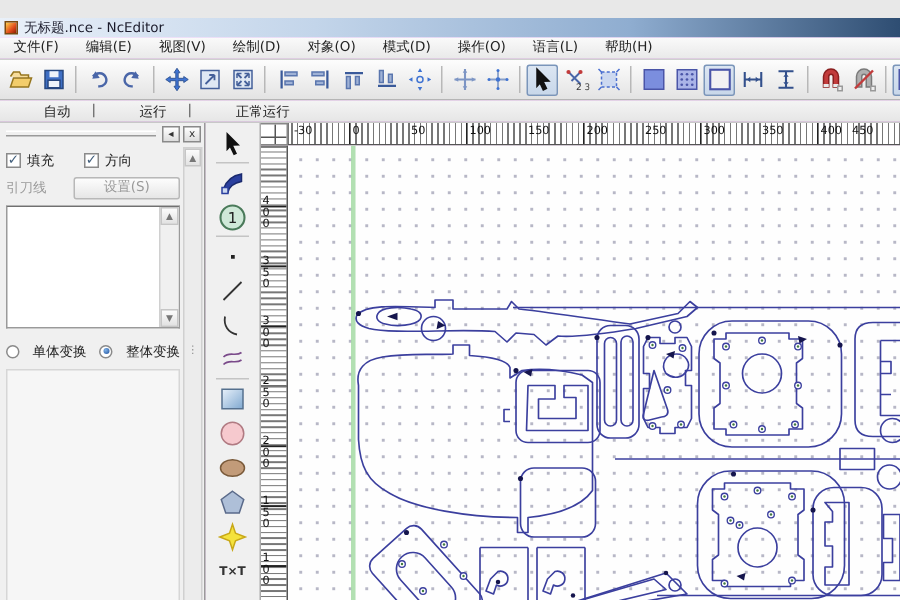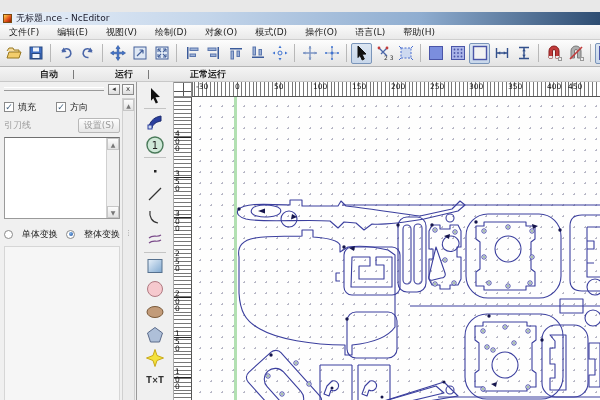--- a/index.html
+++ b/index.html
@@ -20,37 +20,37 @@
   
   .toolbar { height:27px; display:flex; align-items:center; padding-left:3px; gap:1px;
     background:linear-gradient(#fdfdfd,#e3e3e3); border-bottom:1px solid #b5b5b5; overflow:hidden; }
   .tbtn { width:21px; height:21px; display:flex; align-items:center; justify-content:center; border:1px solid transparent; border-radius:2px; flex:0 0 auto; }
   .tbtn.pressed { border-color:#7a95ba; background:linear-gradient(#dce6f2,#c8d7ea); }
   .tsep { width:1px; height:18px; background:#b8b8b8; margin:0 3px; flex:0 0 auto; }
   .tbtn svg { display:block; }
 
   
   .modebar { height:15px; display:flex; align-items:center; background:linear-gradient(#f4f4f4,#e6e6e6); border-bottom:1px solid #c8c8c8; font-size:9px; }
-  .modebar .mseg { padding:0 14px 0 40px;font-weight:bold; }
+  .modebar .mseg { padding:0 14px 0 29px; }
   .modebar .msep { color:#555; }
 
   
   .main { position:absolute; top:70px; left:0; right:0; bottom:0; display:flex; }
 
   
   .side-panel { width:137px; background:#f0f0f0; border-right:1px solid #9a9a9a; position:relative; display:flex; flex-direction:column; }
   .panel-titlebar { height:14px; display:flex; align-items:center; padding:0 2px; gap:2px; }
   .grip { flex:1; height:4px; border-top:1px solid #fff; border-bottom:1px solid #9a9a9a; margin:0 2px; }
   .pbtn { width:12px; height:11px; border:1px solid #8a8a8a; background:linear-gradient(#fff,#ddd); font-size:7px; line-height:9px; text-align:center; color:#333; }
   .panel-body { flex:1; position:relative; padding:2px 16px 2px 4px; display:flex; flex-direction:column; }
   .prow { display:flex; align-items:center; height:18px; gap:4px; }
   .chk { width:10px; height:10px; border:1px solid #8a8a8a; background:#fff; font-size:9px; line-height:8px; text-align:center; color:#44617e; }
   .gray { color:#9a9a9a; }
   .btn { border:1px solid #b8b8b8; background:linear-gradient(#fdfdfd,#e6e6e6); border-radius:2px; text-align:center; color:#555; }
-  .set-btn { width:42px; height:15px; line-height:13px; margin-left:auto; color:#9a9a9a; }
+  .set-btn { width:71px; height:15px; line-height:13px; margin-left:auto; color:#9a9a9a; }
   .listbox { height:82px; background:#fff; border:1px solid #9a9a9a; border-top-color:#707070; margin:3px 0 6px 0; position:relative; }
   .lb-scroll { position:absolute; top:0; right:0; bottom:0; width:13px; background:#f0f0f0; border-left:1px solid #d0d0d0; display:flex; flex-direction:column; justify-content:space-between; }
   .sbtn { height:12px; font-size:6px; text-align:center; line-height:12px; color:#777; background:linear-gradient(#fcfcfc,#e2e2e2); border:1px solid #c6c6c6; }
   .apply-btn { height:17px; line-height:15px; margin:2px 0 4px 0; }
   .radio { width:9px; height:9px; border-radius:50%; border:1px solid #8a8a8a; background:#fff; position:relative; flex:0 0 auto; }
   .radio.sel::after { content:""; position:absolute; inset:1.5px; border-radius:50%; background:radial-gradient(circle at 35% 35%,#7fb2e8,#1d4f9c); }
   .radio-row { gap:2px; font-size:9px;justify-content:space-between; }
   .panel-lower { flex:1; margin-top:3px; background:#f6f6f6; border:1px solid #d6d6d6; }
   .panel-scroll { position:absolute; top:16px; right:1px; bottom:2px; width:13px; background:#ececec; border:1px solid #d0d0d0; display:flex; flex-direction:column; }
   .splitter-dots { margin-top:120px; text-align:center; color:#8a8a8a; font-size:7px; line-height:4px; letter-spacing:0; }

